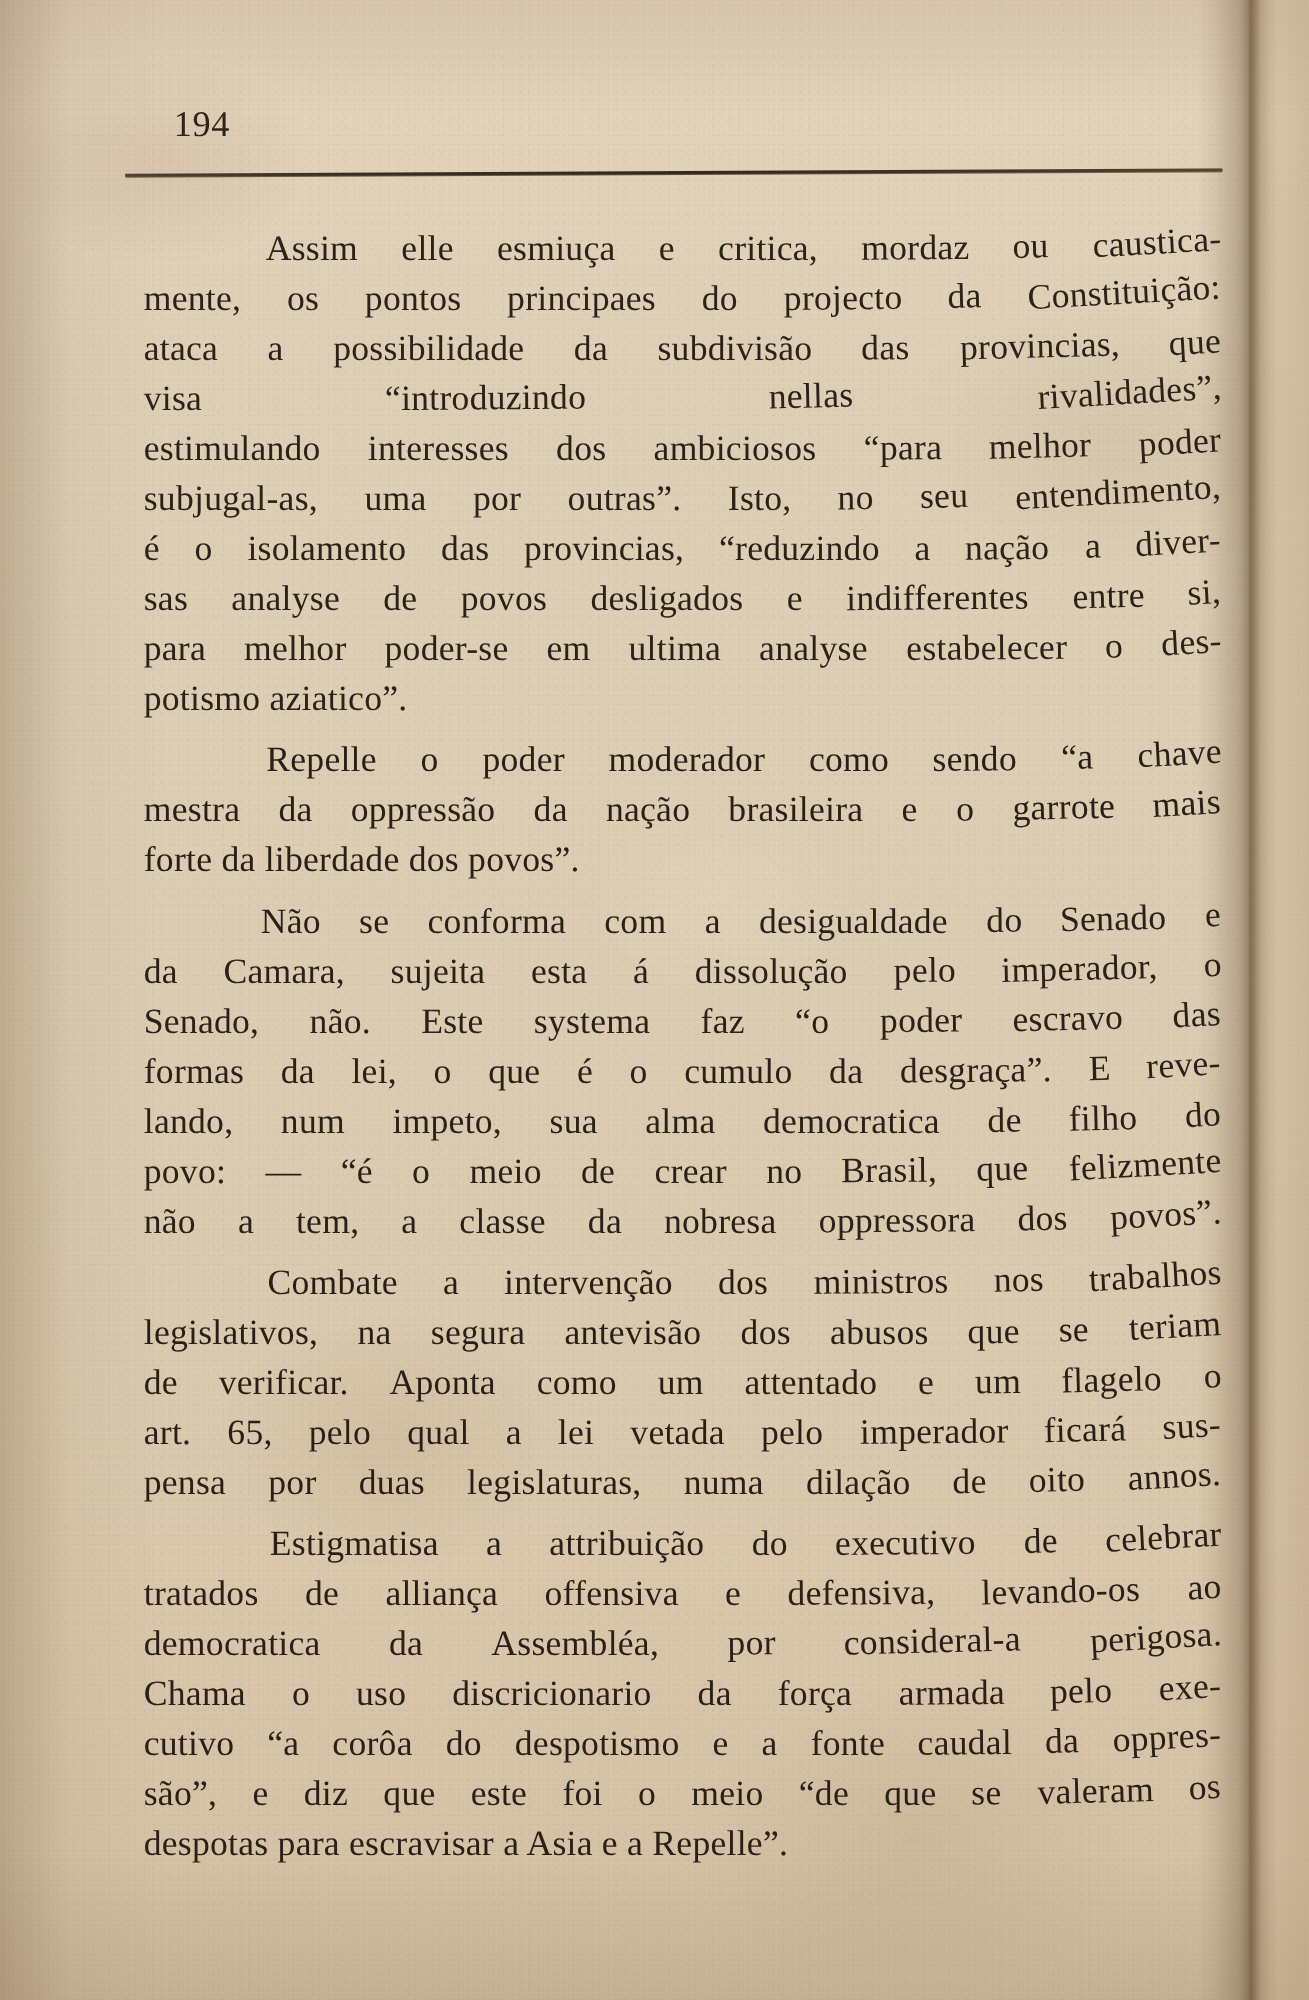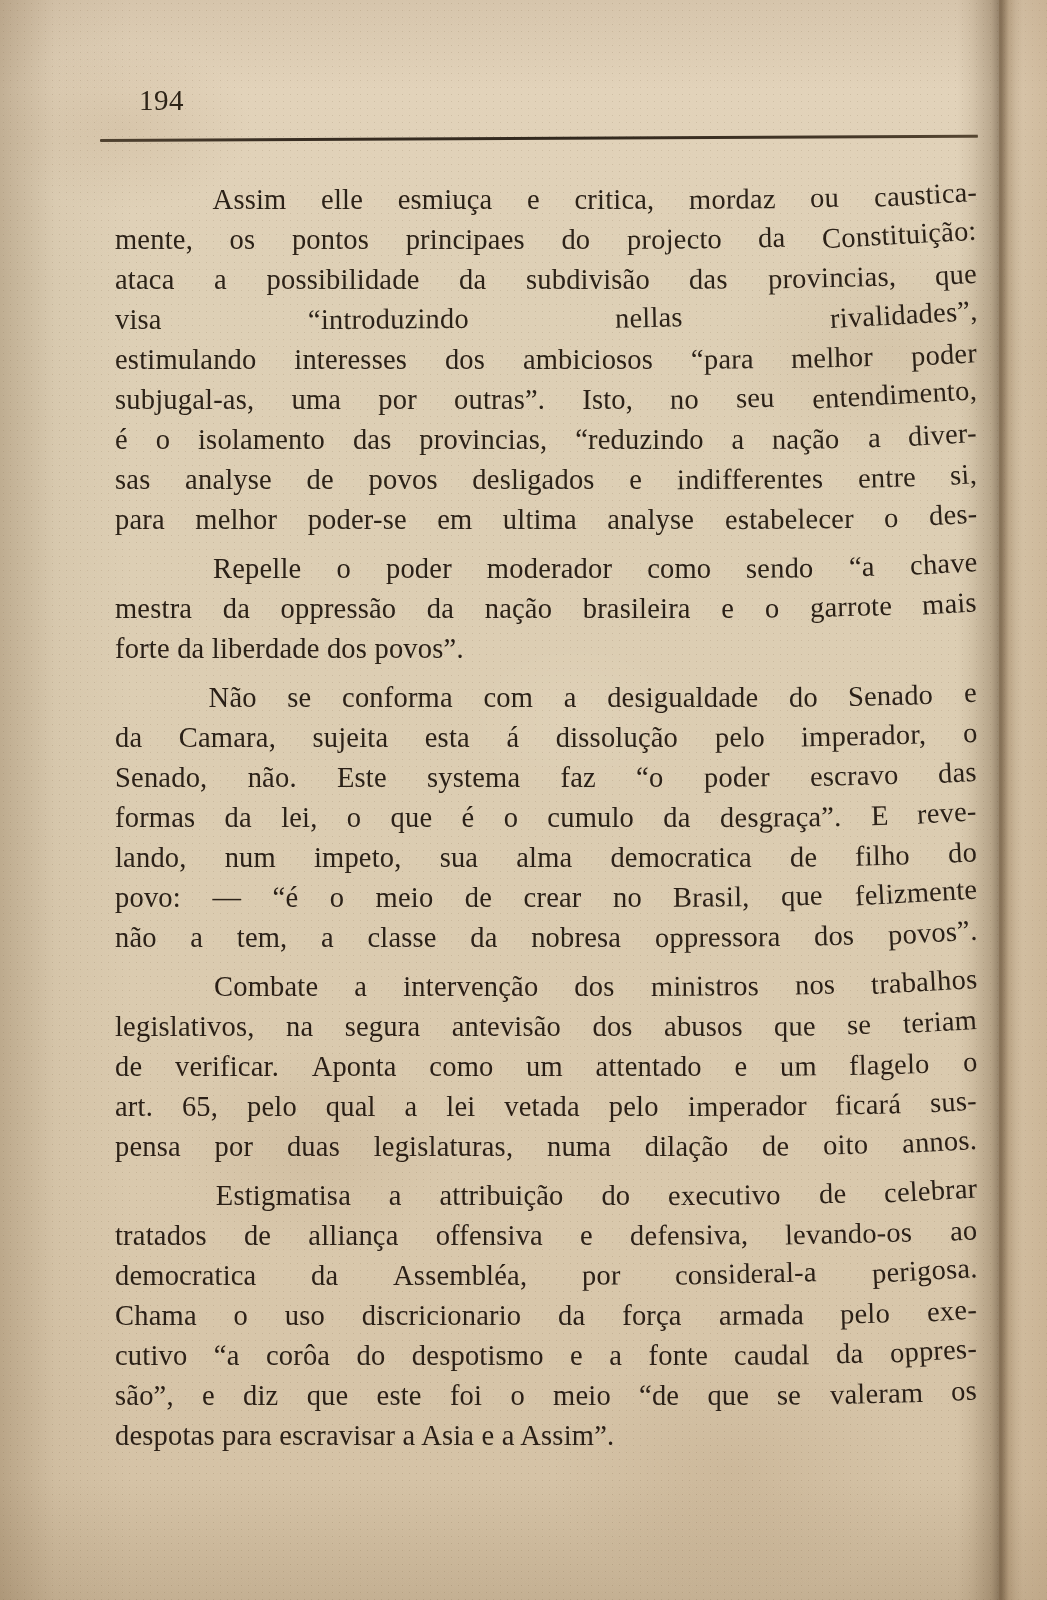--- a/index.html
+++ b/index.html
@@ -188,20 +188,21 @@
       <div class="para p1">
         <div class="line j"><span class="ind"></span><span>Assim</span><span>elle</span><span>esmiuça</span><span>e</span><span>critica,</span><span>mordaz</span><span>ou</span><span>caustica-</span></div>
         <div class="line j"><span>mente,</span><span>os</span><span>pontos</span><span>principaes</span><span>do</span><span>projecto</span><span>da</span><span>Constituição:</span></div>
         <div class="line j"><span>ataca</span><span>a</span><span>possibilidade</span><span>da</span><span>subdivisão</span><span>das</span><span>provincias,</span><span>que</span></div>
         <div class="line j"><span>visa</span><span>“introduzindo</span><span>nellas</span><span>rivalidades”,</span></div>
         <div class="line j"><span>estimulando</span><span>interesses</span><span>dos</span><span>ambiciosos</span><span>“para</span><span>melhor</span><span>poder</span></div>
         <div class="line j"><span>subjugal-as,</span><span>uma</span><span>por</span><span>outras”.</span><span>Isto,</span><span>no</span><span>seu</span><span>entendimento,</span></div>
         <div class="line j"><span>é</span><span>o</span><span>isolamento</span><span>das</span><span>provincias,</span><span>“reduzindo</span><span>a</span><span>nação</span><span>a</span><span>diver-</span></div>
         <div class="line j"><span>sas</span><span>analyse</span><span>de</span><span>povos</span><span>desligados</span><span>e</span><span>indifferentes</span><span>entre</span><span>si,</span></div>
         <div class="line j"><span>para</span><span>melhor</span><span>poder-se</span><span>em</span><span>ultima</span><span>analyse</span><span>estabelecer</span><span>o</span><span>des-</span></div>
+        <div class="line last"><span>potismo</span><span> aziatico”.</span></div>
       </div>
       <div class="para p2">
         <div class="line j"><span class="ind"></span><span>Repelle</span><span>o</span><span>poder</span><span>moderador</span><span>como</span><span>sendo</span><span>“a</span><span>chave</span></div>
         <div class="line j"><span>mestra</span><span>da</span><span>oppressão</span><span>da</span><span>nação</span><span>brasileira</span><span>e</span><span>o</span><span>garrote</span><span>mais</span></div>
         <div class="line last"><span>forte</span><span> da</span><span> liberdade</span><span> dos</span><span> povos”.</span></div>
       </div>
       <div class="para p3">
         <div class="line j"><span class="ind"></span><span>Não</span><span>se</span><span>conforma</span><span>com</span><span>a</span><span>desigualdade</span><span>do</span><span>Senado</span><span>e</span></div>
         <div class="line j"><span>da</span><span>Camara,</span><span>sujeita</span><span>esta</span><span>á</span><span>dissolução</span><span>pelo</span><span>imperador,</span><span>o</span></div>
         <div class="line j"><span>Senado,</span><span>não.</span><span>Este</span><span>systema</span><span>faz</span><span>“o</span><span>poder</span><span>escravo</span><span>das</span></div>
@@ -217,17 +218,17 @@
         <div class="line j"><span>art.</span><span>65,</span><span>pelo</span><span>qual</span><span>a</span><span>lei</span><span>vetada</span><span>pelo</span><span>imperador</span><span>ficará</span><span>sus-</span></div>
         <div class="line j"><span>pensa</span><span>por</span><span>duas</span><span>legislaturas,</span><span>numa</span><span>dilação</span><span>de</span><span>oito</span><span>annos.</span></div>
       </div>
       <div class="para p5">
         <div class="line j"><span class="ind"></span><span>Estigmatisa</span><span>a</span><span>attribuição</span><span>do</span><span>executivo</span><span>de</span><span>celebrar</span></div>
         <div class="line j"><span>tratados</span><span>de</span><span>alliança</span><span>offensiva</span><span>e</span><span>defensiva,</span><span>levando-os</span><span>ao</span></div>
         <div class="line j"><span>democratica</span><span>da</span><span>Assembléa,</span><span>por</span><span>consideral-a</span><span>perigosa.</span></div>
         <div class="line j"><span>Chama</span><span>o</span><span>uso</span><span>discricionario</span><span>da</span><span>força</span><span>armada</span><span>pelo</span><span>exe-</span></div>
         <div class="line j"><span>cutivo</span><span>“a</span><span>corôa</span><span>do</span><span>despotismo</span><span>e</span><span>a</span><span>fonte</span><span>caudal</span><span>da</span><span>oppres-</span></div>
         <div class="line j"><span>são”,</span><span>e</span><span>diz</span><span>que</span><span>este</span><span>foi</span><span>o</span><span>meio</span><span>“de</span><span>que</span><span>se</span><span>valeram</span><span>os</span></div>
-        <div class="line last"><span>despotas</span><span> para</span><span> escravisar</span><span> a</span><span> Asia</span><span> e</span><span> a</span><span> Assim”.</span></div>
+        <div class="line last"><span>despotas</span><span> para</span><span> escravisar</span><span> a</span><span> Asia</span><span> e</span><span> a</span><span> Repelle”.</span></div>
       </div>
     </div>
 
 </div>
 
 </body></html>

